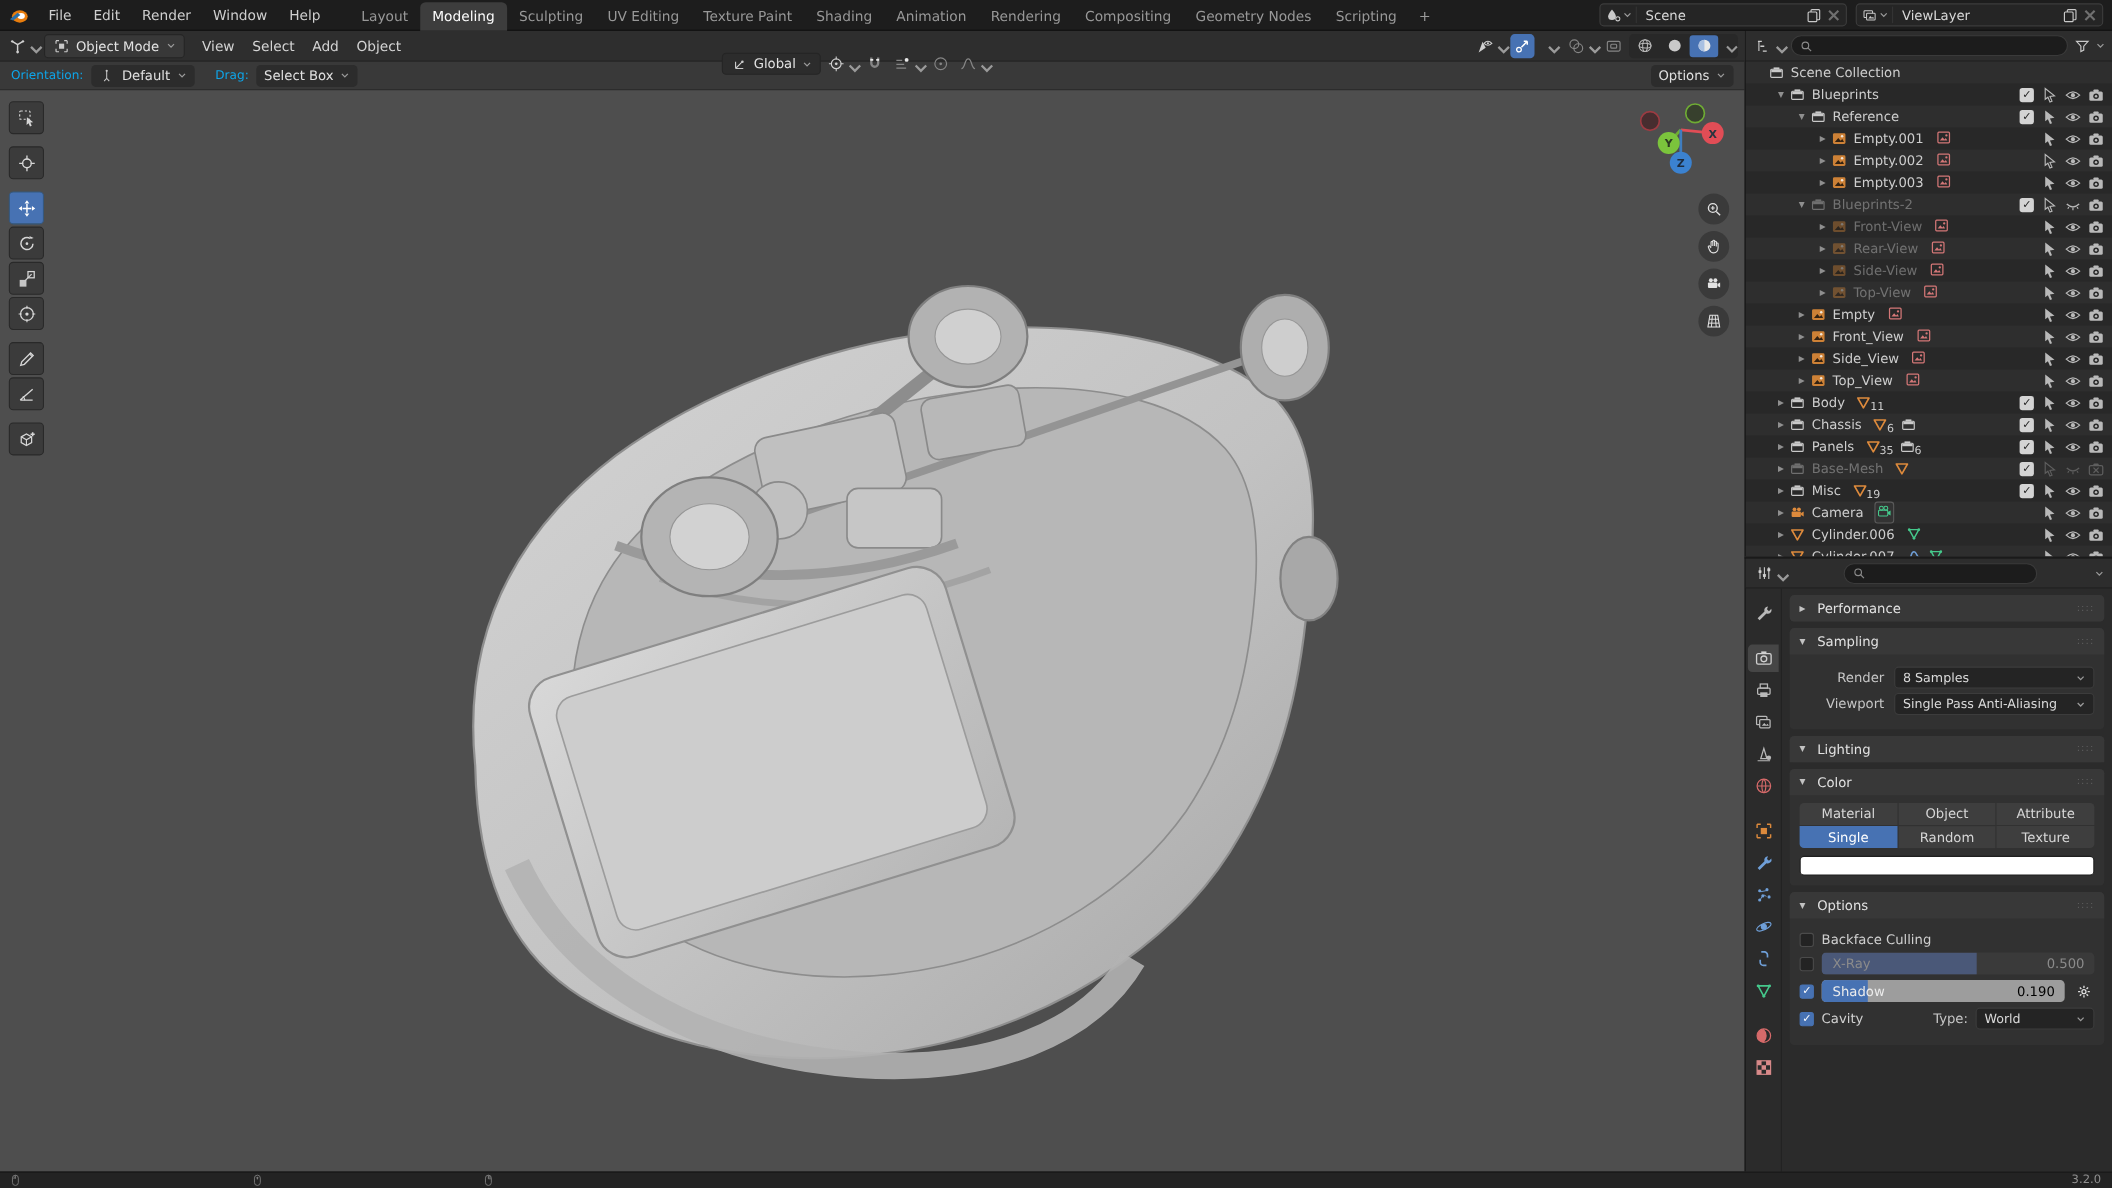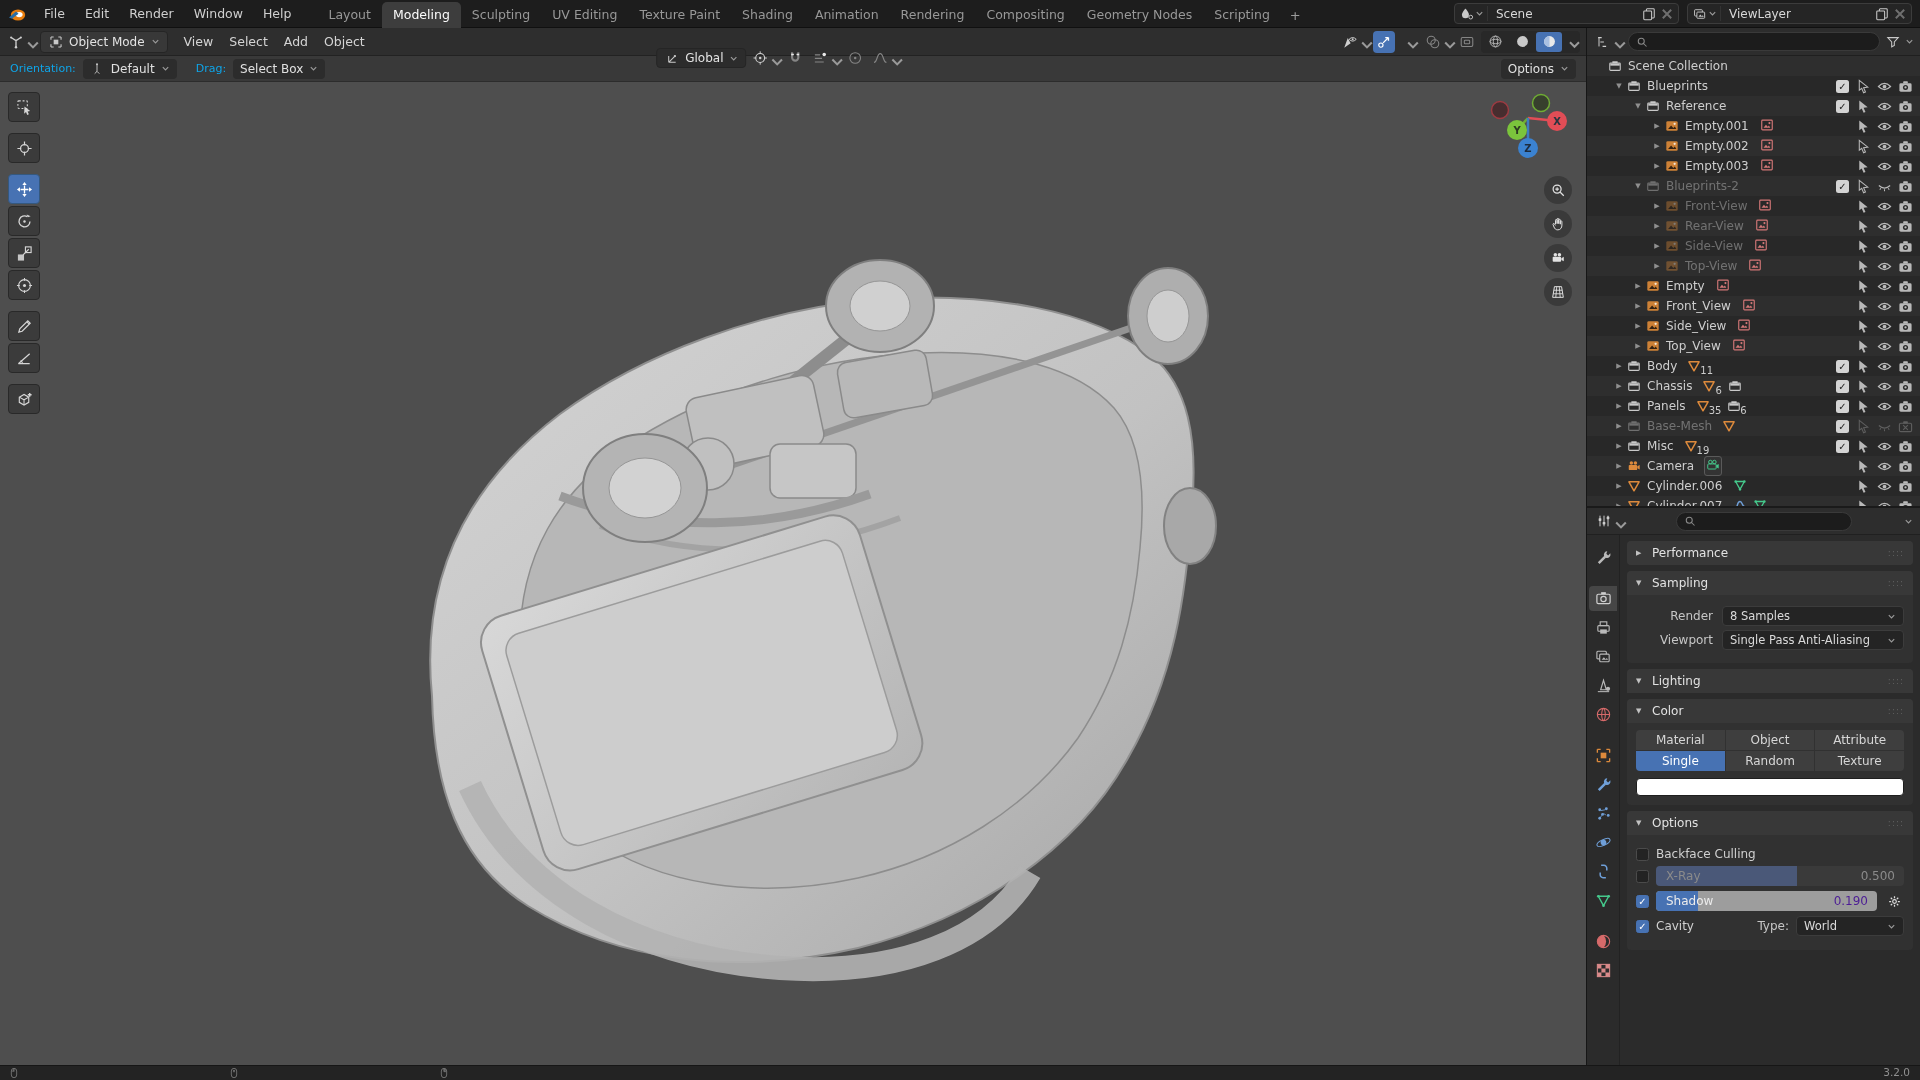--- a/index.html
+++ b/index.html
@@ -126,21 +126,21 @@
   .swatch { height:18px; border-radius:4px; margin-top:7px; border:1px solid #1f1f1f; }
   .opt-row { display:flex; align-items:center; gap:7px; margin:5px 0; }
   .cb2 { width:13px; height:13px; border-radius:2.5px; background:#232323; border:1px solid #4b4b4b; flex:none; font-size:10px; line-height:12px; text-align:center; color:#fff; }
   .cb2.on { background:#4772b3; border-color:#4772b3; }
   .slider { flex:1; position:relative; height:20px; border-radius:4px; overflow:hidden; background:#3e3e3e; }
   .slider .fill { position:absolute; left:0; top:0; bottom:0; background:#4772b3; }
   .s-label { position:absolute; left:10px; top:0; line-height:20px; color:#ececec; z-index:2; }
   .s-value { position:absolute; right:9px; top:0; line-height:20px; color:#ececec; z-index:2; }
   .slider.disabled { background:#3a3a3a; } .slider.disabled .fill { background:#4a5878; }
   .slider.disabled .s-label, .slider.disabled .s-value { color:#8b8b8b; }
-  .slider.light { background:#9d9d9d; } .slider.light .s-value { color:#4c1d95; }
+  .slider.light { background:#9d9d9d; } .slider.light .s-value { color:#000000; }
   .gearbtn { width:20px; display:grid; place-items:center; color:#dedede; flex:none; }
   .gearbtn svg { width:15px; height:15px; }
 
   
   .statusbar { position:absolute; left:0; top:1065px; width:1920px; height:15px; background:#232323; border-top:1px solid #161616; display:flex; align-items:flex-start; font-size:10.5px; color:#8d8d8d; z-index:30; }
   .sb-hint { position:absolute; top:1px; width:13px; height:13px; color:#7e7e7e; }
   .sb-hint svg { width:12px; height:12px; }
   .sb-version { margin-left:auto; padding-right:10px; color:#909090; }
 </style>
 </head>

